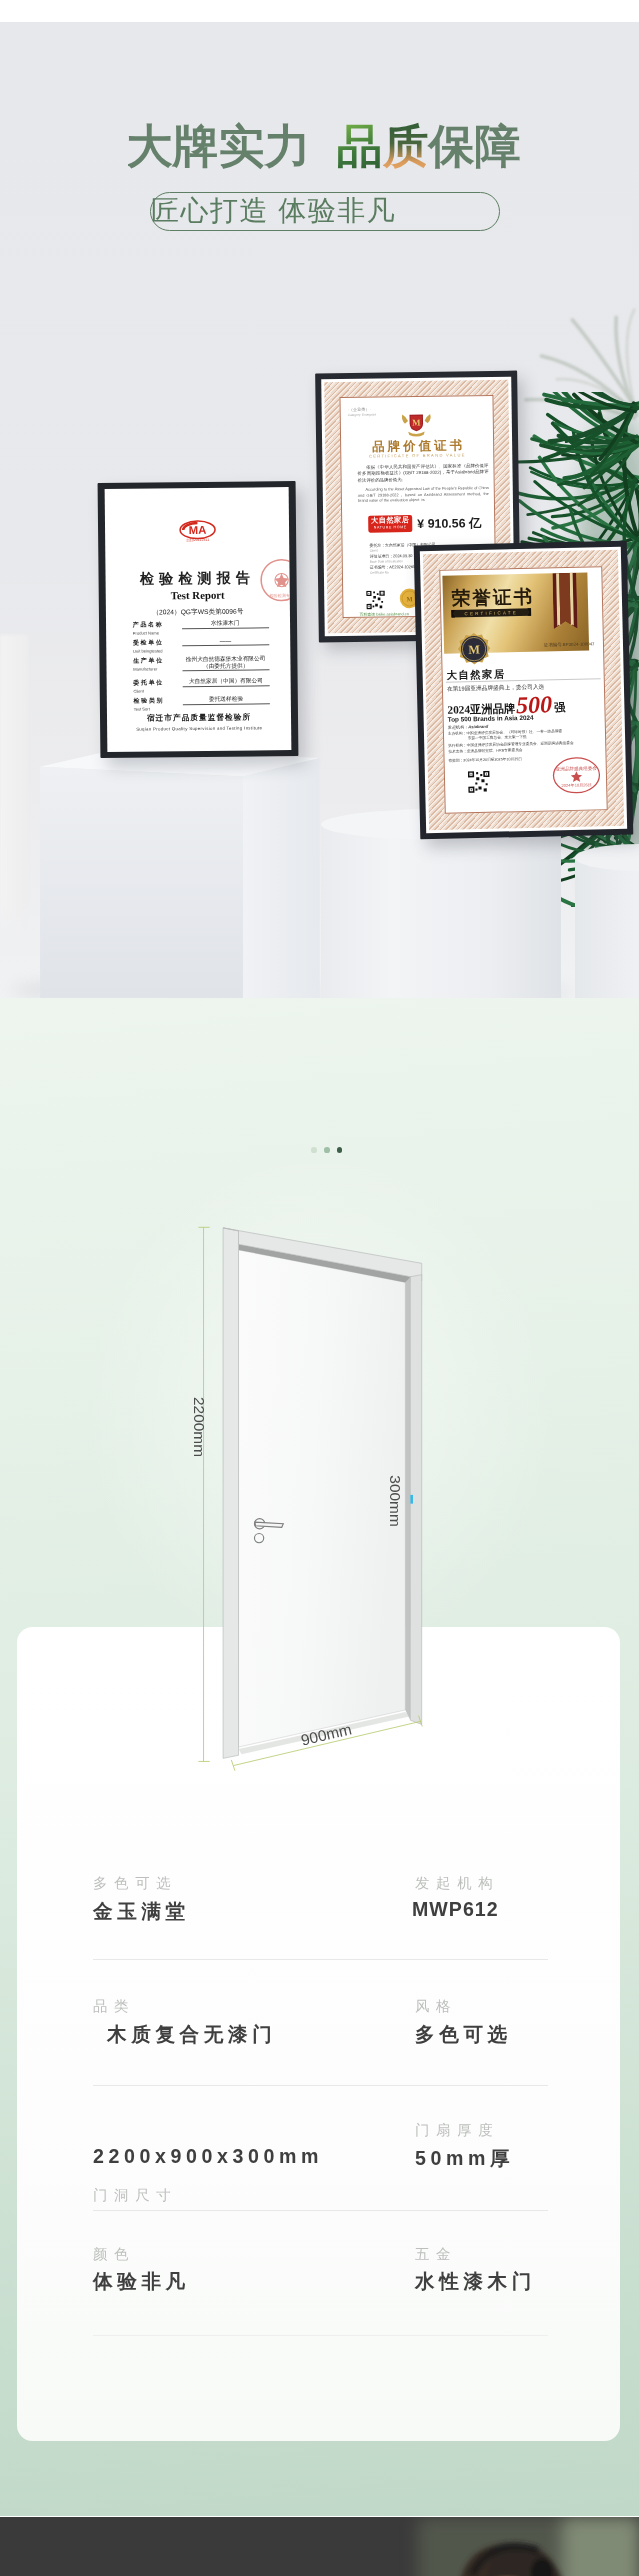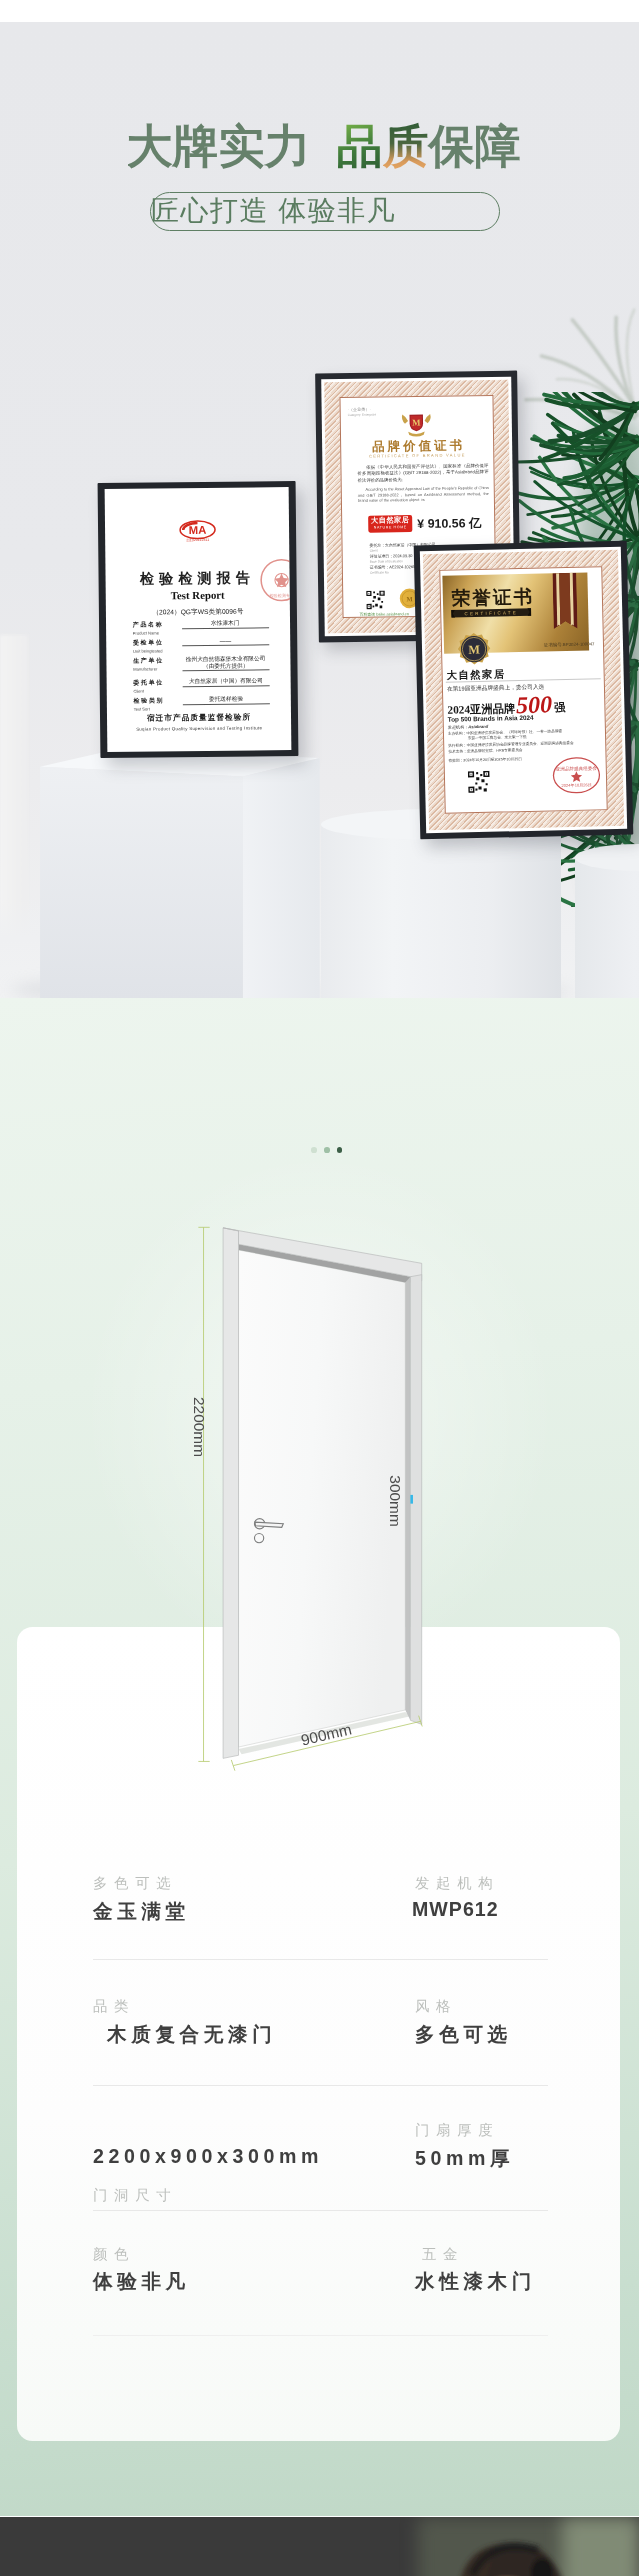--- a/index.html
+++ b/index.html
@@ -511,21 +511,21 @@
       <div class="abs plabel" style="left:415px;top:999px;">风格</div>
       <div class="abs pval" style="left:415px;top:1023px;">多色可选</div>
       <div class="abs pdiv" style="top:1087px;"></div>
       <div class="abs plabel" style="left:93px;top:1188px;">门洞尺寸</div>
       <div class="abs pval" style="left:93px;top:1147px;">2200x900x300mm</div>
       <div class="abs plabel" style="left:415px;top:1123px;font-family:Liberation Serif, serif;">门扇厚度</div>
       <div class="abs pval" style="left:415px;top:1147px;text-align:center;">50mm厚</div>
       <div class="abs pdiv" style="top:1212px;"></div>
       <div class="abs plabel" style="left:93px;top:1247px;">颜色</div>
       <div class="abs pval" style="left:93px;top:1270px;">体验非凡</div>
-      <div class="abs plabel" style="left:415px;top:1247px;margin-left:7px;">五金</div>
+      <div class="abs plabel" style="left:415px;top:1247px;">五金</div>
       <div class="abs pval" style="left:415px;top:1270px;">水性漆木门</div>
       <div class="abs pdiv" style="top:1337px;opacity:.6;"></div>
     </div>
   </div>
 
   <div class="abs" id="sec3">
 
     <div id="svczone">
 
       <svg class="abs" style="left:289px;top:0;" width="351" height="330" viewBox="0 0 681 640">

